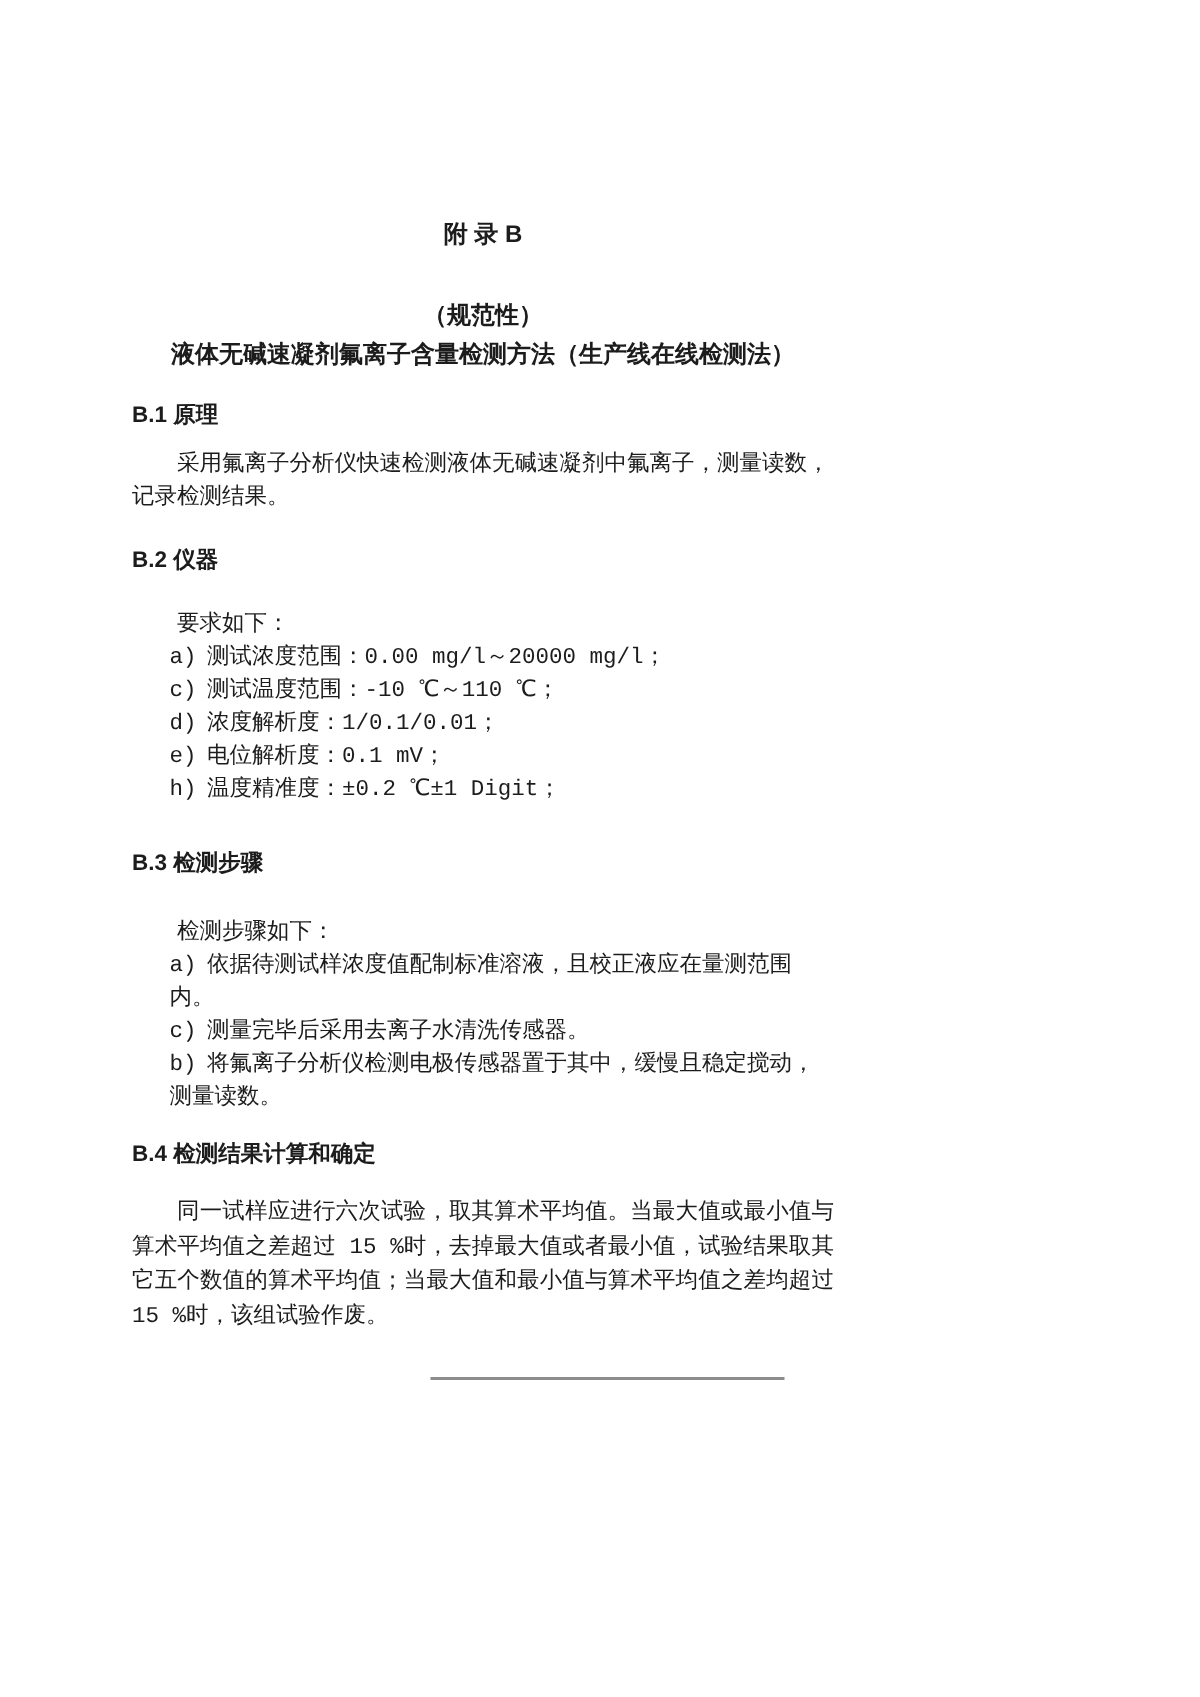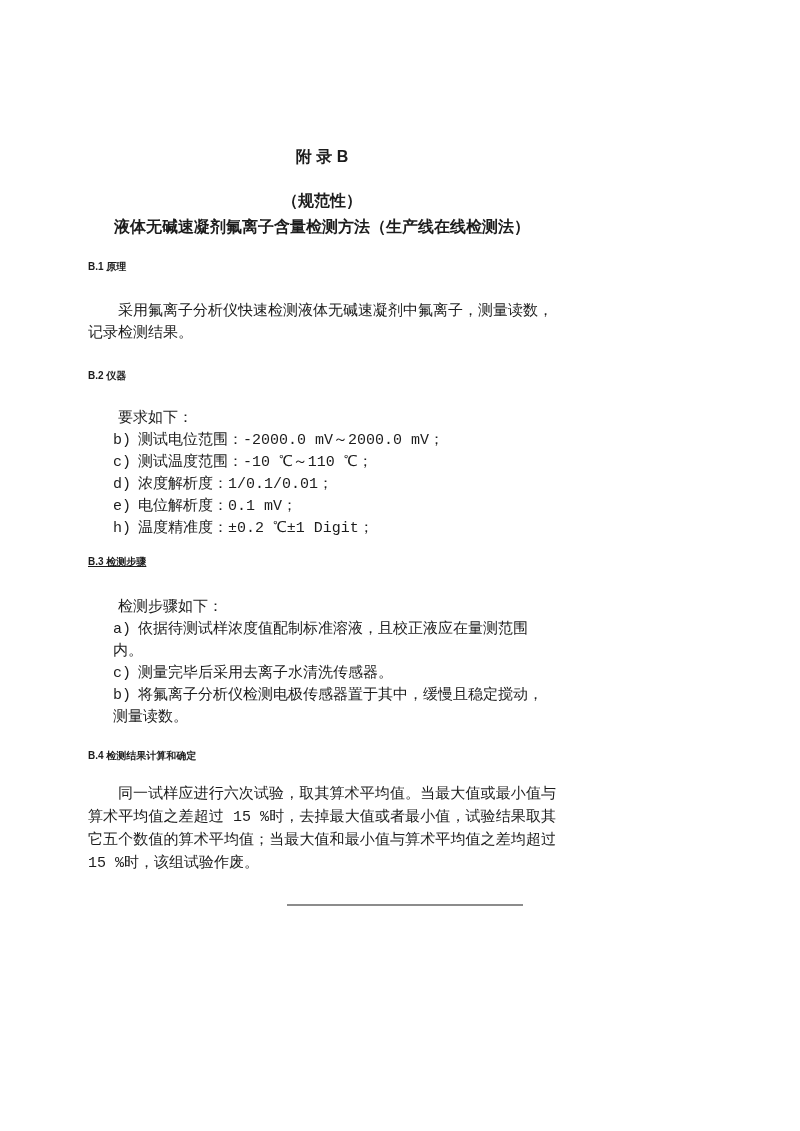--- a/index.html
+++ b/index.html
@@ -16,37 +16,37 @@
   .content { padding:148px 88px 0 88px; }
 
   .t-center {
     text-align:center;
     font-weight:bold;
     font-family:"Liberation Sans","DejaVu Sans",sans-serif;
     font-size:16px;
     line-height:18px;
     margin:0;
   }
-  .title-normative { margin-top:26px; }
+  .title-normative { margin-top:36px; }
   .title-method   { margin-top:8px; }
 
   h2.sec {
     font-family:"Liberation Sans","DejaVu Sans",sans-serif;
     font-weight:bold;
-    font-size:10px;
+    font-size:15px;
     line-height:20px;
     margin:0;
   }
   #h-b1 { margin-top:21px; }
   #h-b2 { margin-top:21px; }
-  #h-b3 { margin-top:12px;text-decoration:underline; }
+  #h-b3 { margin-top:28px; }
   #h-b4 { margin-top:17px; }
 
   .para { margin:0; line-height:22px; text-indent:2em; }
-  #p-b1       { margin-top:24px; }
+  #p-b1       { margin-top:12px; }
   #p-b2-intro { margin-top:22px; }
   #p-b3-intro { margin-top:25px; }
   #p-b4       { margin-top:17px; line-height:23px; text-align:justify; }
 
   .list { margin:0; padding:0; }
   .li { line-height:22px; margin-left:25px; }
   .li .m { display:inline-block; width:25px; }
 
   .endline {
     width:236px; height:2px;
@@ -69,21 +69,21 @@
     <p class="t-center">附 录 B</p>
     <p class="t-center title-normative">（规范性）</p>
     <p class="t-center title-method">液体无碱速凝剂氟离子含量检测方法（生产线在线检测法）</p>
 
     <h2 class="sec" id="h-b1">B.1 原理</h2>
     <p class="para" id="p-b1">采用氟离子分析仪快速检测液体无碱速凝剂中氟离子，测量读数，记录检测结果。</p>
 
     <h2 class="sec" id="h-b2">B.2 仪器</h2>
     <p class="para" id="p-b2-intro">要求如下：</p>
     <div class="list">
-      <div class="li"><span class="m">b)</span><span>测试电位范围：-2000.0 mV～2000.0 mV；</span></div>
+      <div class="li"><span class="m">a)</span><span>测试浓度范围：0.00 mg/l～20000 mg/l；</span></div>
       <div class="li"><span class="m">c)</span><span>测试温度范围：-10 ℃～110 ℃；</span></div>
       <div class="li"><span class="m">d)</span><span>浓度解析度：1/0.1/0.01；</span></div>
       <div class="li"><span class="m">e)</span><span>电位解析度：0.1 mV；</span></div>
       <div class="li"><span class="m">h)</span><span>温度精准度：±0.2 ℃±1 Digit；</span></div>
     </div>
 
     <h2 class="sec" id="h-b3">B.3 检测步骤</h2>
     <p class="para" id="p-b3-intro">检测步骤如下：</p>
     <div class="list">
       <div class="li"><span class="m">a)</span><span>依据待测试样浓度值配制标准溶液，且校正液应在量测范围内。</span></div>

